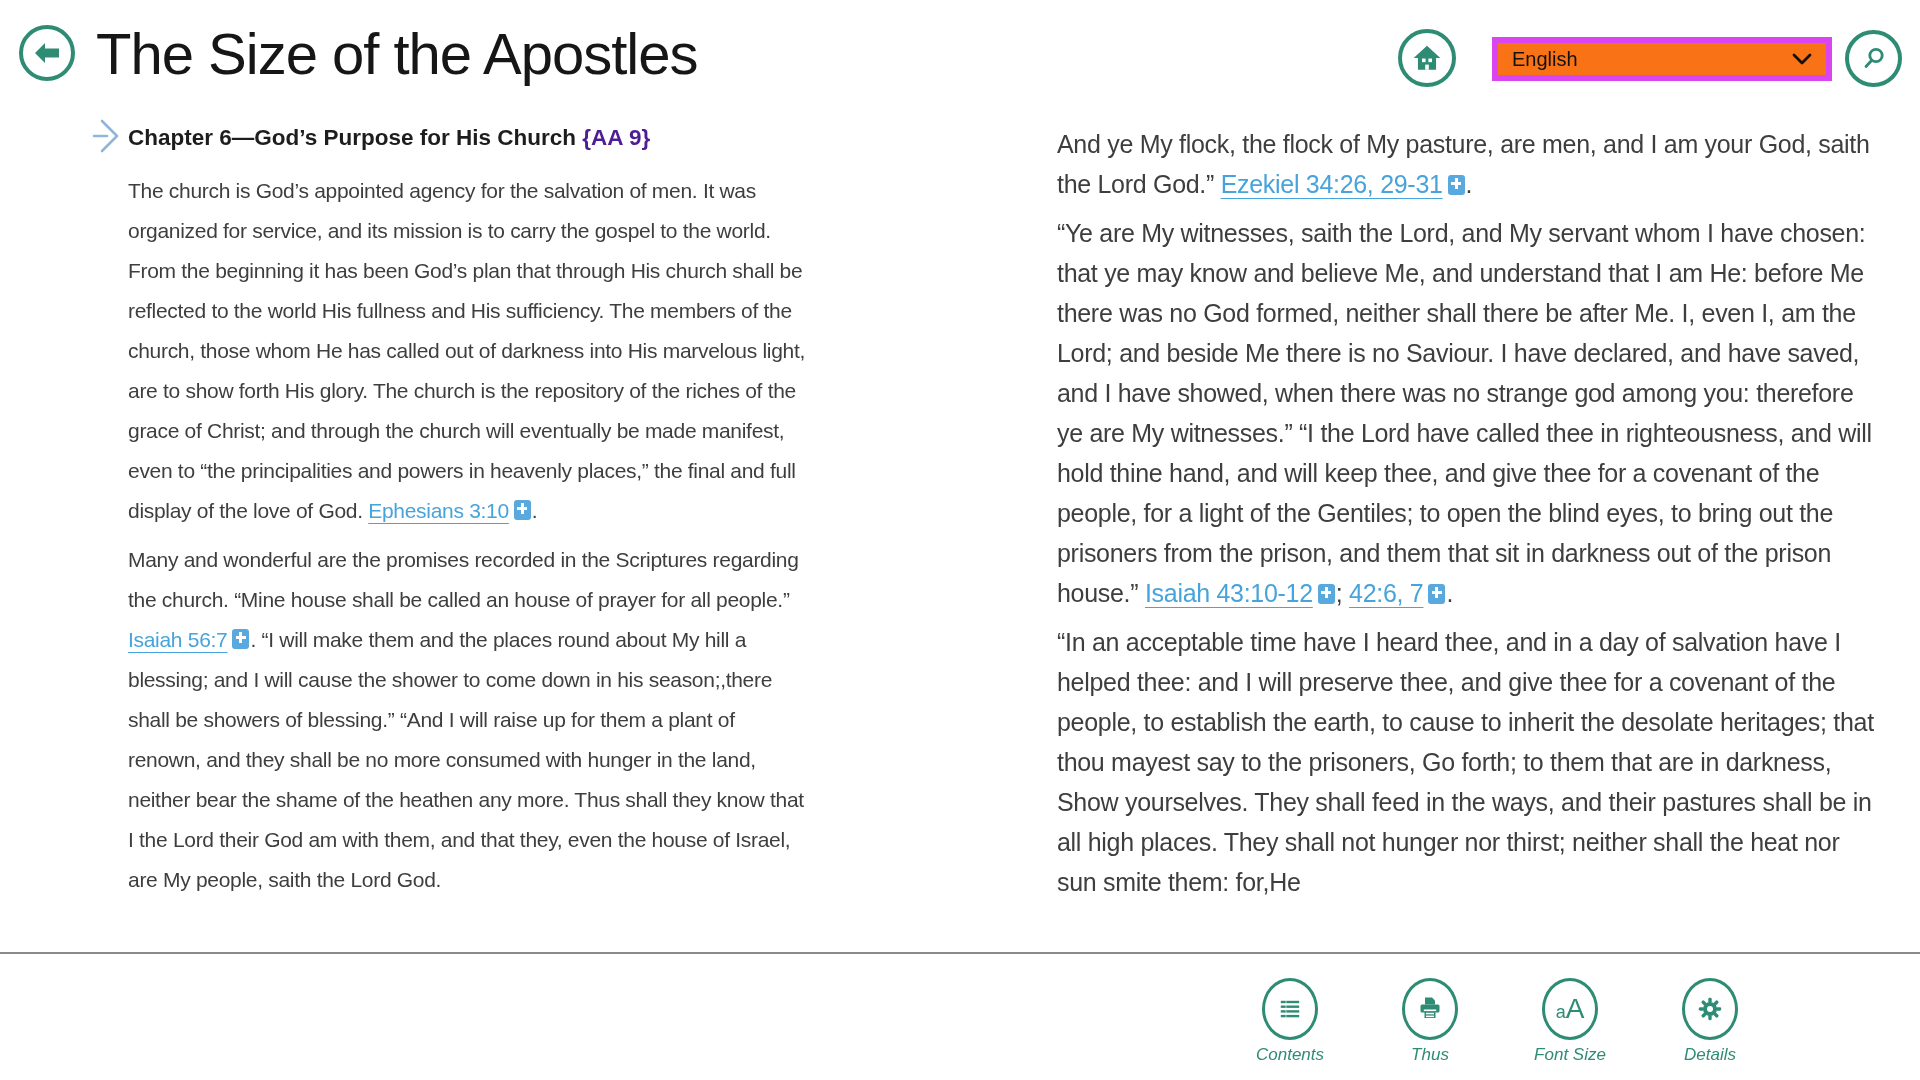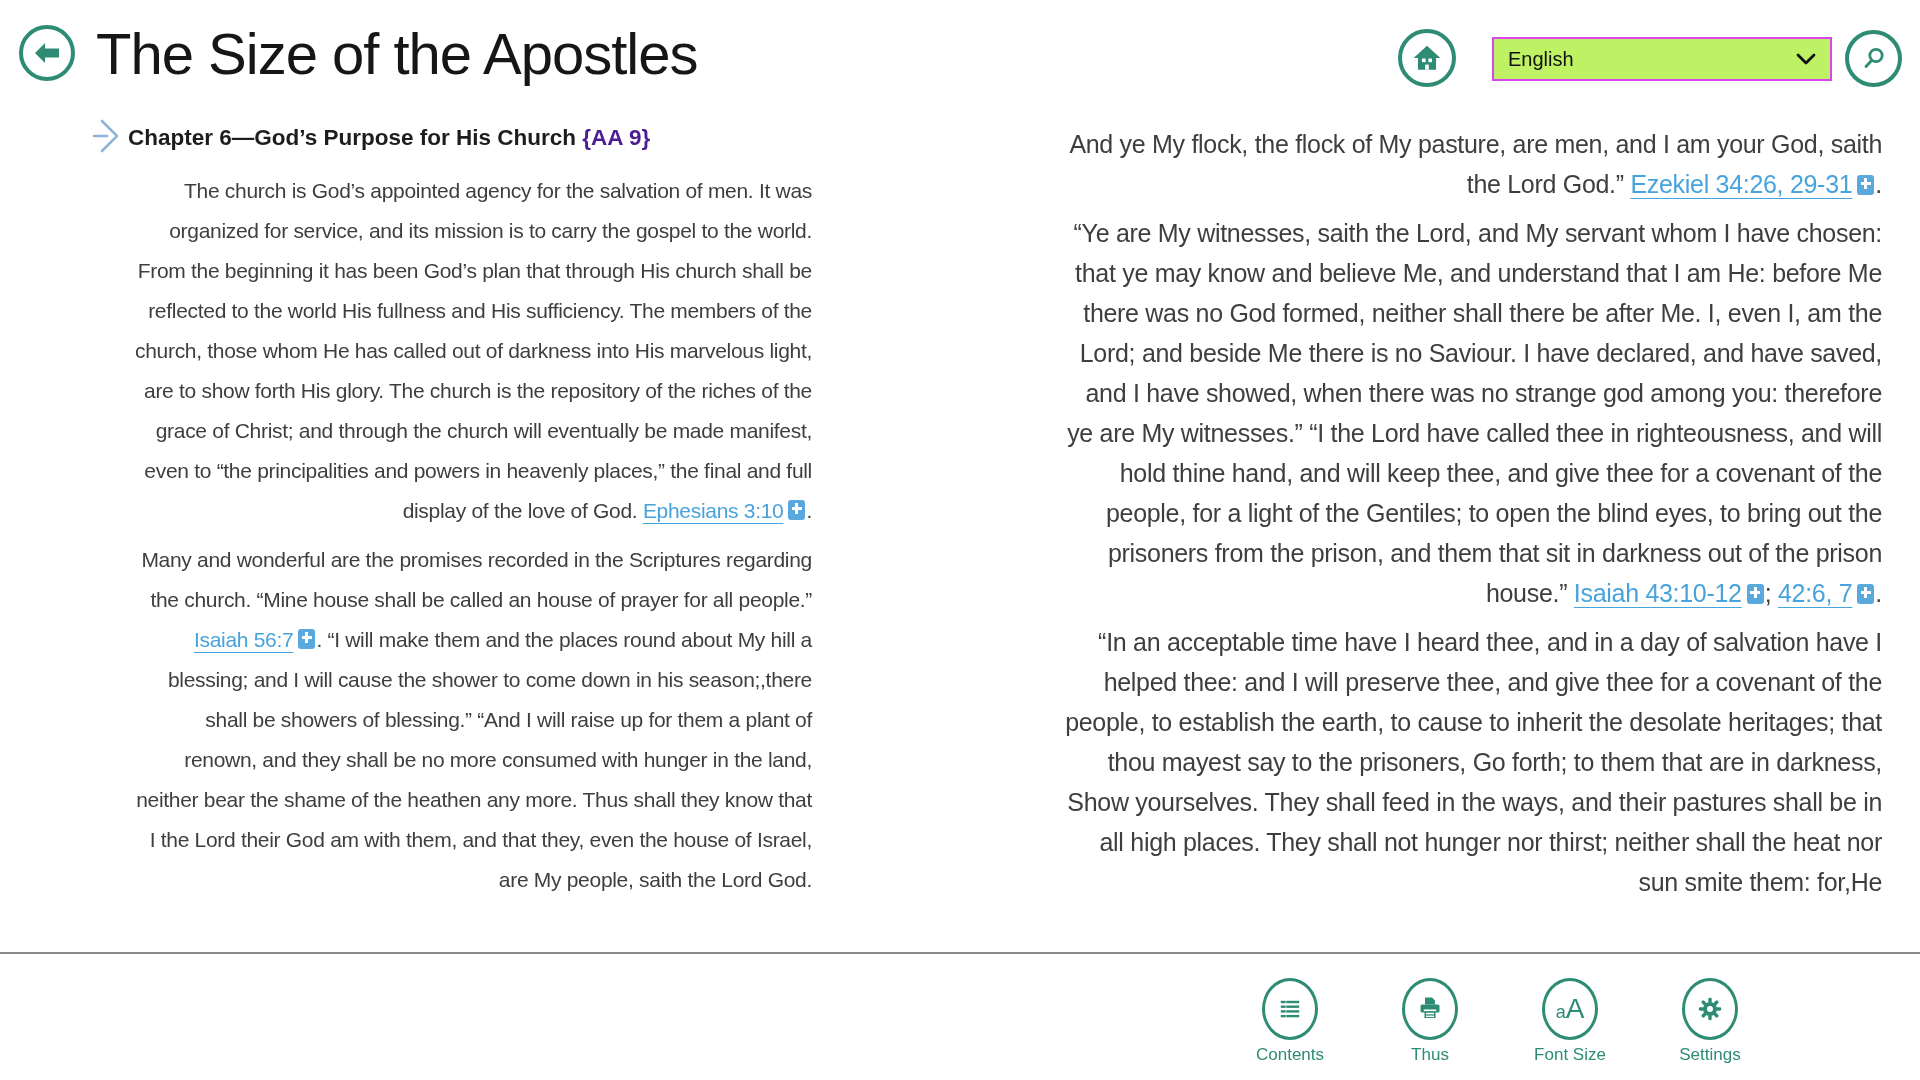--- a/index.html
+++ b/index.html
@@ -19,39 +19,39 @@
   .home-btn{left:1398px;top:29px;width:58px;height:58px;}
   .search-btn{left:1845px;top:30px;width:57px;height:57px;}
 
   .page-title{
     position:absolute;left:96px;top:12px;
     font-size:58px;font-weight:300;color:#161616;letter-spacing:-1px;
     white-space:nowrap;line-height:84px;
   }
   .lang-select{
     position:absolute;left:1492px;top:37px;width:340px;height:44px;
-    border:2px solid #d946ef;background:#bef264;box-sizing:border-box;
+    border:6px solid #d946ef;background:#f97316;box-sizing:border-box;
     display:flex;align-items:center;cursor:pointer;
   }
   .lang-select .lang-label{font-size:20px;color:#111;padding-left:14px;}
   .lang-select .chev{margin-left:auto;margin-right:14px;display:flex;}
 
   
   .chapter-arrow{position:absolute;left:92px;top:114px;}
   .col{position:absolute;overflow:hidden;}
   .col-left{left:128px;top:122px;width:692px;height:830px;}
   .col-right{left:1057px;top:124px;width:833px;height:828px;}
   .chapter-heading{
     font-size:22.5px;font-weight:700;color:#1d1d1d;line-height:32px;
     margin:0 0 17px 0;white-space:nowrap;
   }
   .page-ref{color:#4c1d95;}
   .para{
     font-size:21px;line-height:40px;color:#3e3e3e;
-    letter-spacing:-0.3px;margin:0 8px 9px 0;text-align:right;
+    letter-spacing:-0.3px;margin:0 8px 9px 0;
   }
   .col-right .para{font-size:25px;}
   .scripture-link{
     color:#47A3DB;text-decoration:underline;
     text-decoration-thickness:1px;text-underline-offset:5px;cursor:pointer;
   }
   .book-icon{
     display:inline-block;width:17px;height:20px;background:#5AA9DE;
     border-radius:3px;position:relative;margin:0 1px 0 5px;
     vertical-align:-2px;cursor:pointer;
@@ -64,21 +64,21 @@
   }
 
   
   .divider{position:absolute;left:0;top:952px;width:1920px;height:2px;background:#8a8a8a;}
   .toolbar{position:absolute;left:1220px;top:978px;display:flex;}
   .tb-item{width:140px;display:flex;flex-direction:column;align-items:center;cursor:pointer;}
   .tb-circle{
     width:56px;height:62px;border:3px solid #2E8C75;border-radius:50%;
     display:flex;align-items:center;justify-content:center;box-sizing:border-box;
   }
-  .tb-label{margin-top:5px;font-size:17px;color:#2E8C75;}
+  .tb-label{margin-top:5px;font-size:17px;color:#2E8C75;font-style:italic;}
   .fs-glyph{color:#2E8C75;line-height:1;display:flex;align-items:baseline;}
   .fs-small{font-size:18px;}
   .fs-large{font-size:28px;}
 </style>
 </head>
 <body>
 
 <div class="circle-btn back-btn">
   <span style="display:flex;">
     <svg width="28" height="28" viewBox="0 0 28 28">
@@ -198,16 +198,16 @@
           <rect x="14.3" y="4.8" width="3.4" height="5.2" rx="1.4" transform="rotate(90 16 16)"></rect>
           <rect x="14.3" y="4.8" width="3.4" height="5.2" rx="1.4" transform="rotate(135 16 16)"></rect>
           <rect x="14.3" y="4.8" width="3.4" height="5.2" rx="1.4" transform="rotate(180 16 16)"></rect>
           <rect x="14.3" y="4.8" width="3.4" height="5.2" rx="1.4" transform="rotate(225 16 16)"></rect>
           <rect x="14.3" y="4.8" width="3.4" height="5.2" rx="1.4" transform="rotate(270 16 16)"></rect>
           <rect x="14.3" y="4.8" width="3.4" height="5.2" rx="1.4" transform="rotate(315 16 16)"></rect>
         </g>
         <circle cx="16" cy="16" r="3" fill="#fff"></circle>
       </svg>
     </div>
-    <div class="tb-label">Settings</div>
+    <div class="tb-label">Details</div>
   </div>
 
 </div>
 
 </body></html>

